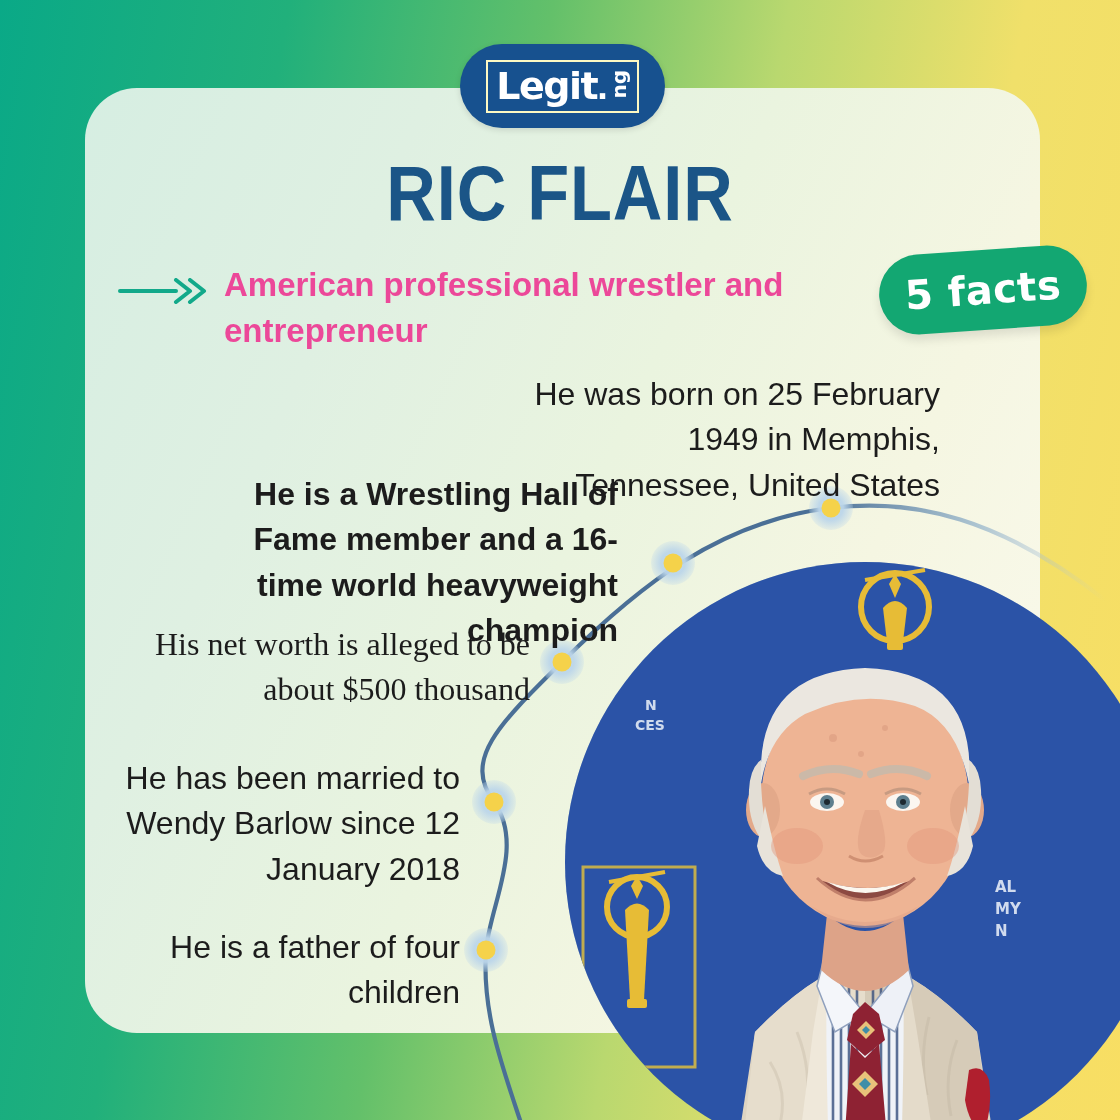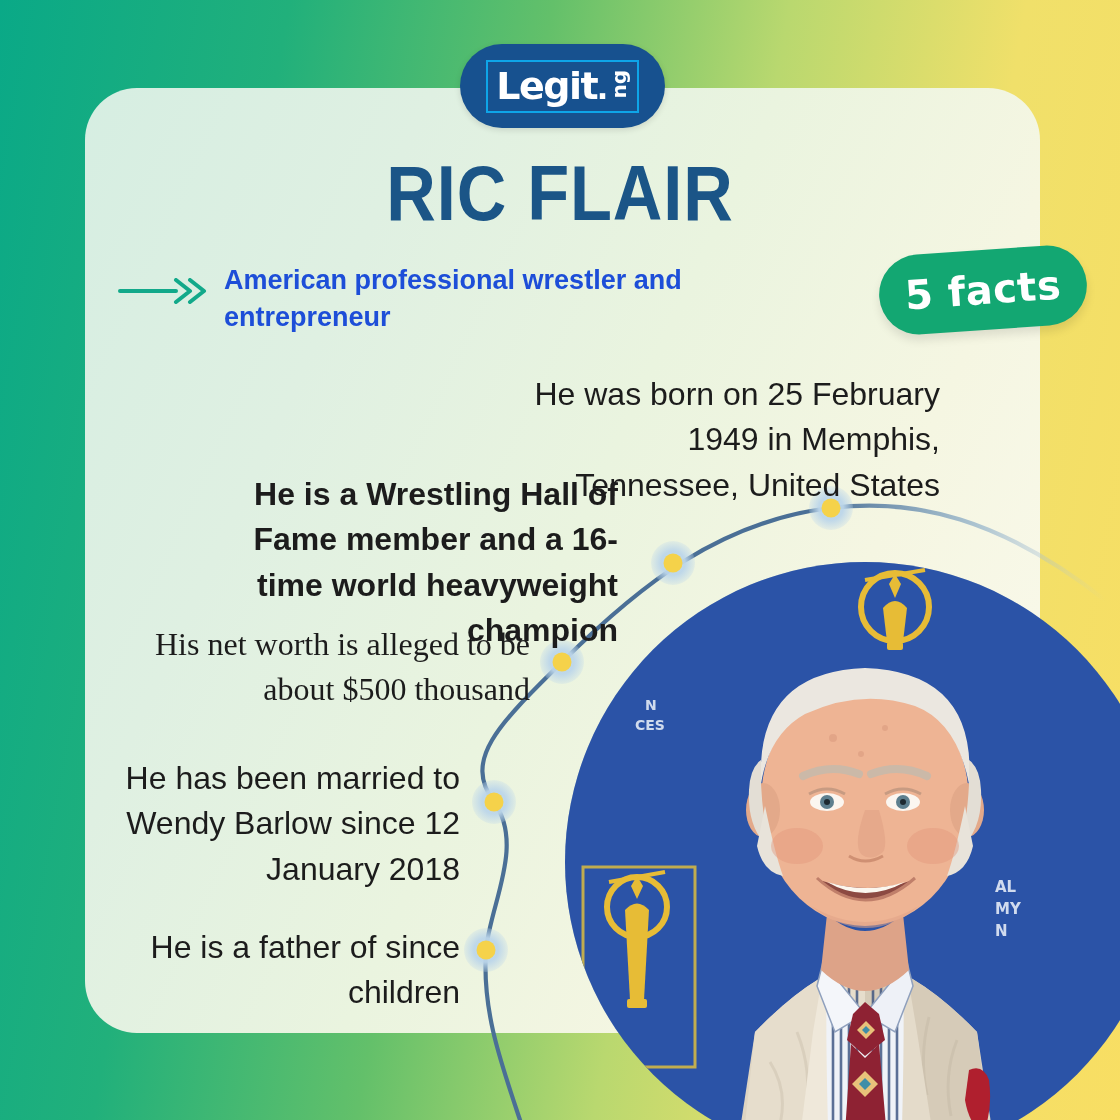--- a/index.html
+++ b/index.html
@@ -18,21 +18,21 @@
   }
 
   
   #logo{
     position:absolute; left:460px; top:44px; width:205px; height:84px;
     background:#17518f; border-radius:42px; z-index:40;
     display:flex; align-items:center; justify-content:center;
     box-shadow:0 2px 6px rgba(0,0,0,.12);
   }
   #logo-inner{
-    border:2px solid #0ea5e9; padding:2px 8px 3px 8px;
+    border:2px solid #fef9c3; padding:2px 8px 3px 8px;
     display:flex; align-items:baseline;
   }
   #logo-text{
     color:#ffffff; font-weight:bold; font-size:38px; letter-spacing:-1.5px;
     font-family:"DejaVu Sans", sans-serif;
   }
   #logo-ng{
     color:#ffffff; font-weight:bold; font-size:20px;
     writing-mode:vertical-rl; transform:rotate(180deg);
     margin-left:1px; line-height:1;
@@ -47,21 +47,21 @@
     transform:scaleX(.88); z-index:12;
   }
 
   
   #subtitle-wrap{
     position:absolute; left:118px; top:262px; width:760px; z-index:12;
     display:flex; align-items:flex-start;
   }
   #arrow{ margin-top:16px; margin-right:14px; flex:none; }
   #subtitle{
-    color:#1d4ed8; font-size:27px; font-weight:bold; line-height:1.38;
+    color:#ec4899; font-size:33px; font-weight:bold; line-height:1.38;
     font-family:"Liberation Sans", sans-serif; max-width:620px;
   }
 
   
   #facts-badge{
     position:absolute; left:879px; top:250px; width:208px; height:80px;
     background:#13a772; border-radius:40px; transform:rotate(-4deg);
     display:flex; align-items:center; justify-content:center;
     box-shadow:0 6px 10px rgba(0,0,0,.10); z-index:30;
   }
@@ -291,13 +291,13 @@
 </div>
 
 <div id="facts-badge">
   <span>5 facts</span>
 </div>
 
 <div class="fact" id="fact-0">He was born on 25 February 1949 in Memphis, Tennessee, United States</div>
 <div class="fact" id="fact-1">He is a Wrestling Hall of Fame member and a 16-time world heavyweight champion</div>
 <div class="fact" id="fact-2">His net worth is alleged to be about $500 thousand</div>
 <div class="fact" id="fact-3">He has been married to Wendy Barlow since 12 January 2018</div>
-<div class="fact" id="fact-4">He is a father of since children</div>
+<div class="fact" id="fact-4">He is a father of four children</div>
 
 </body></html>

